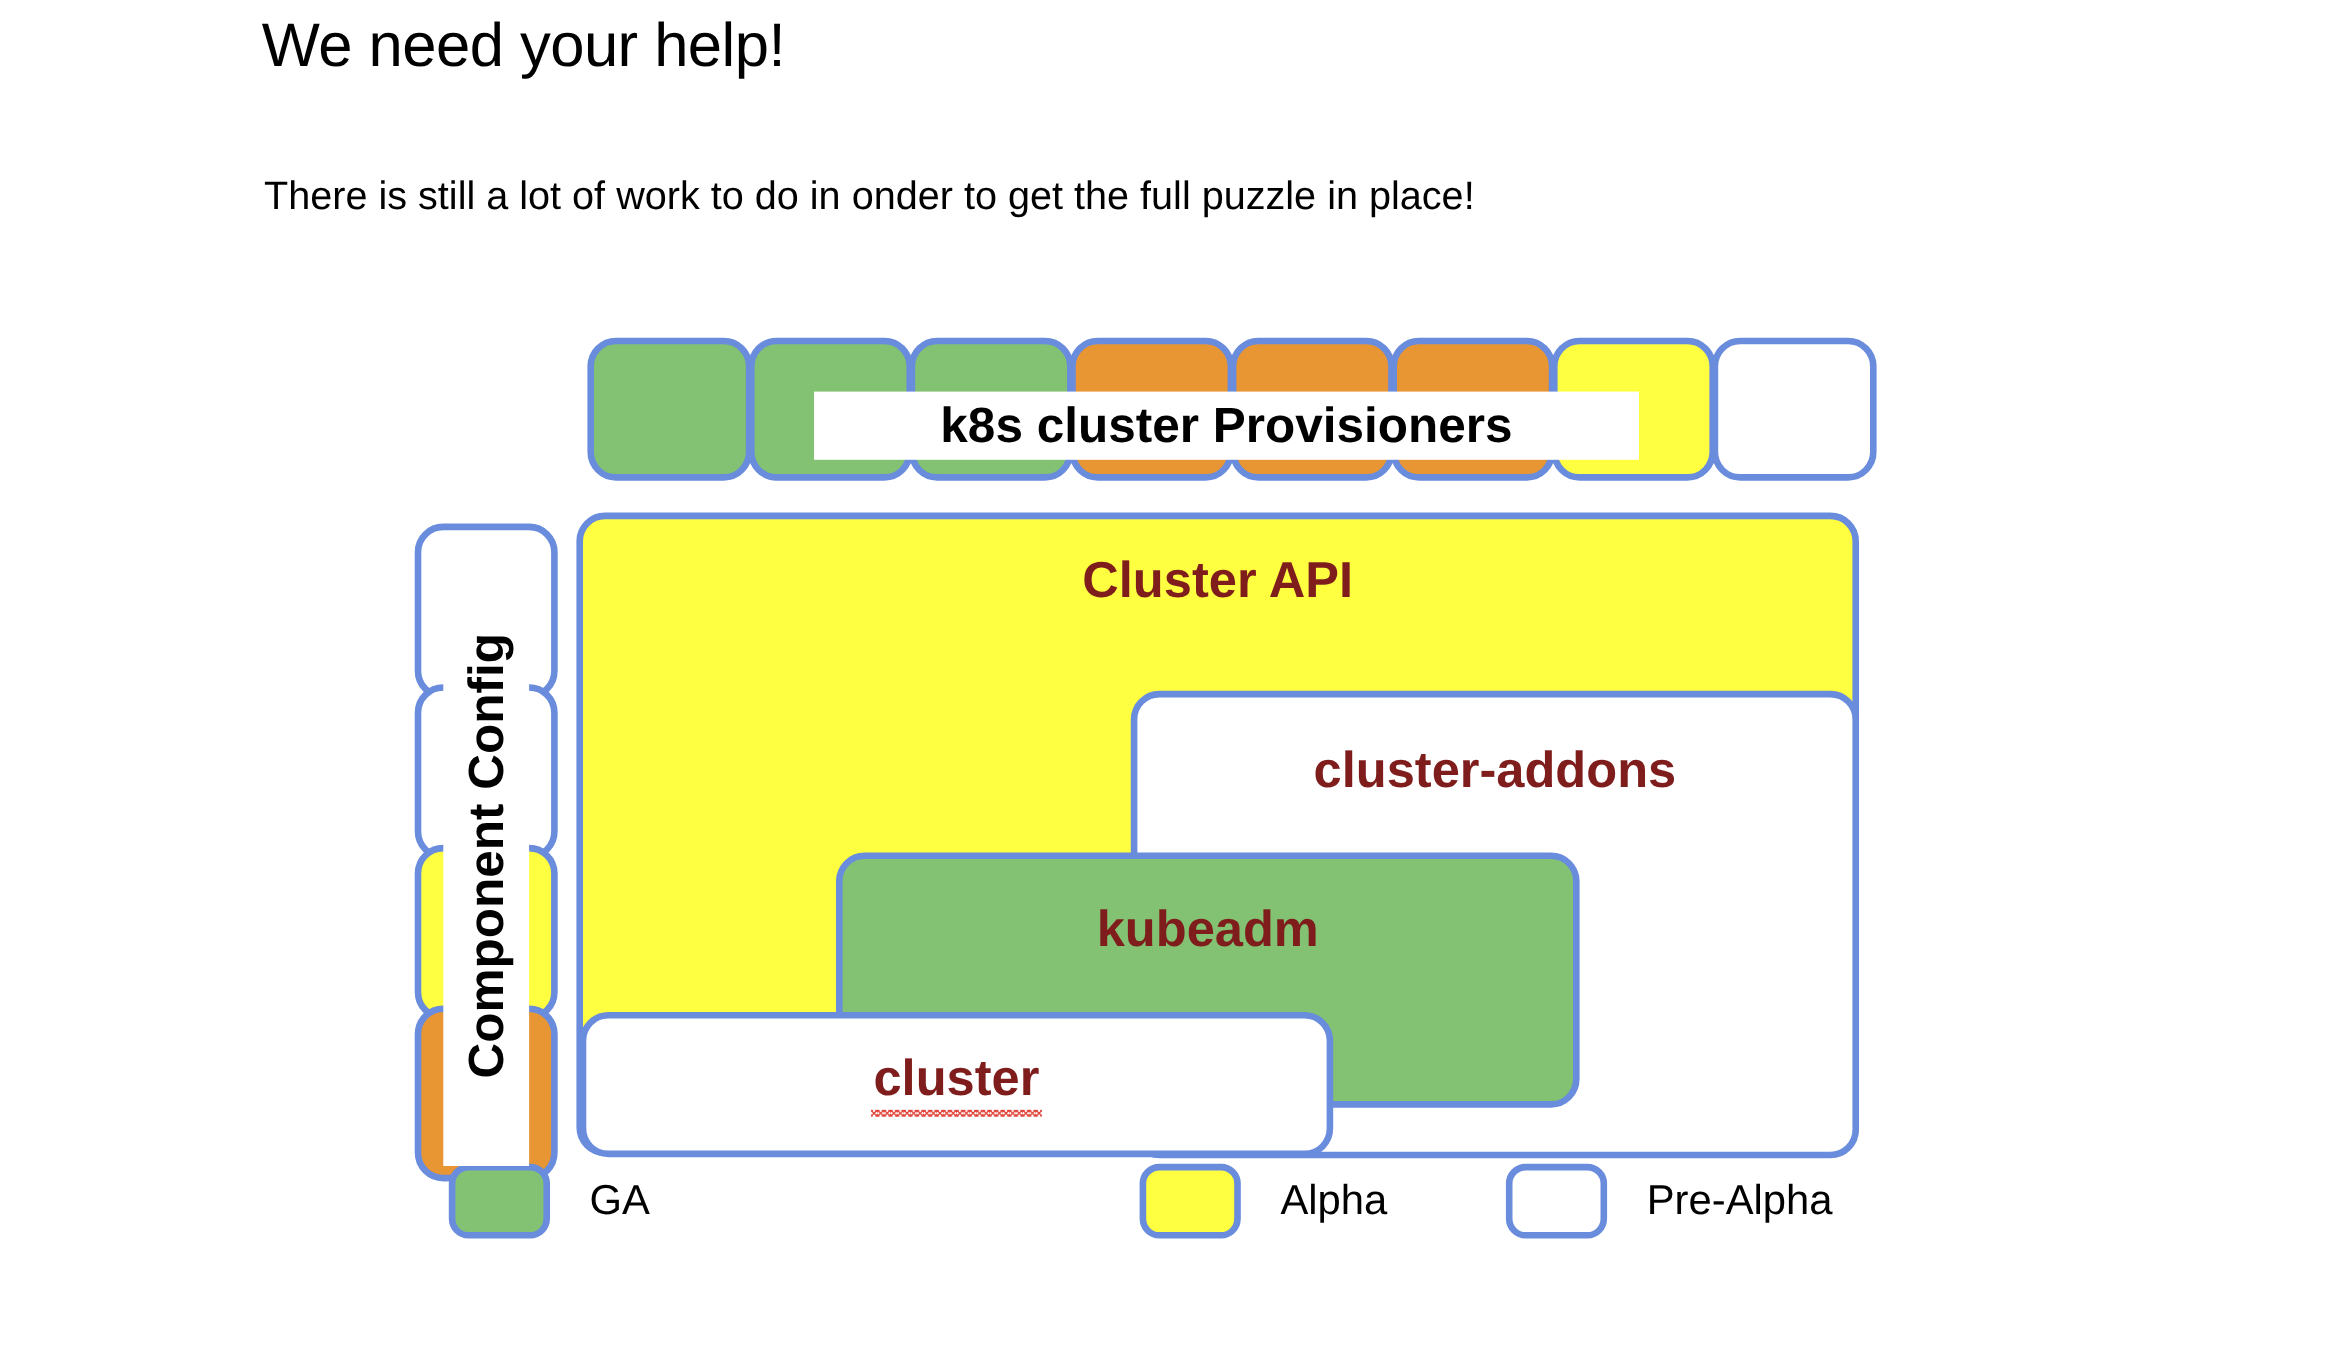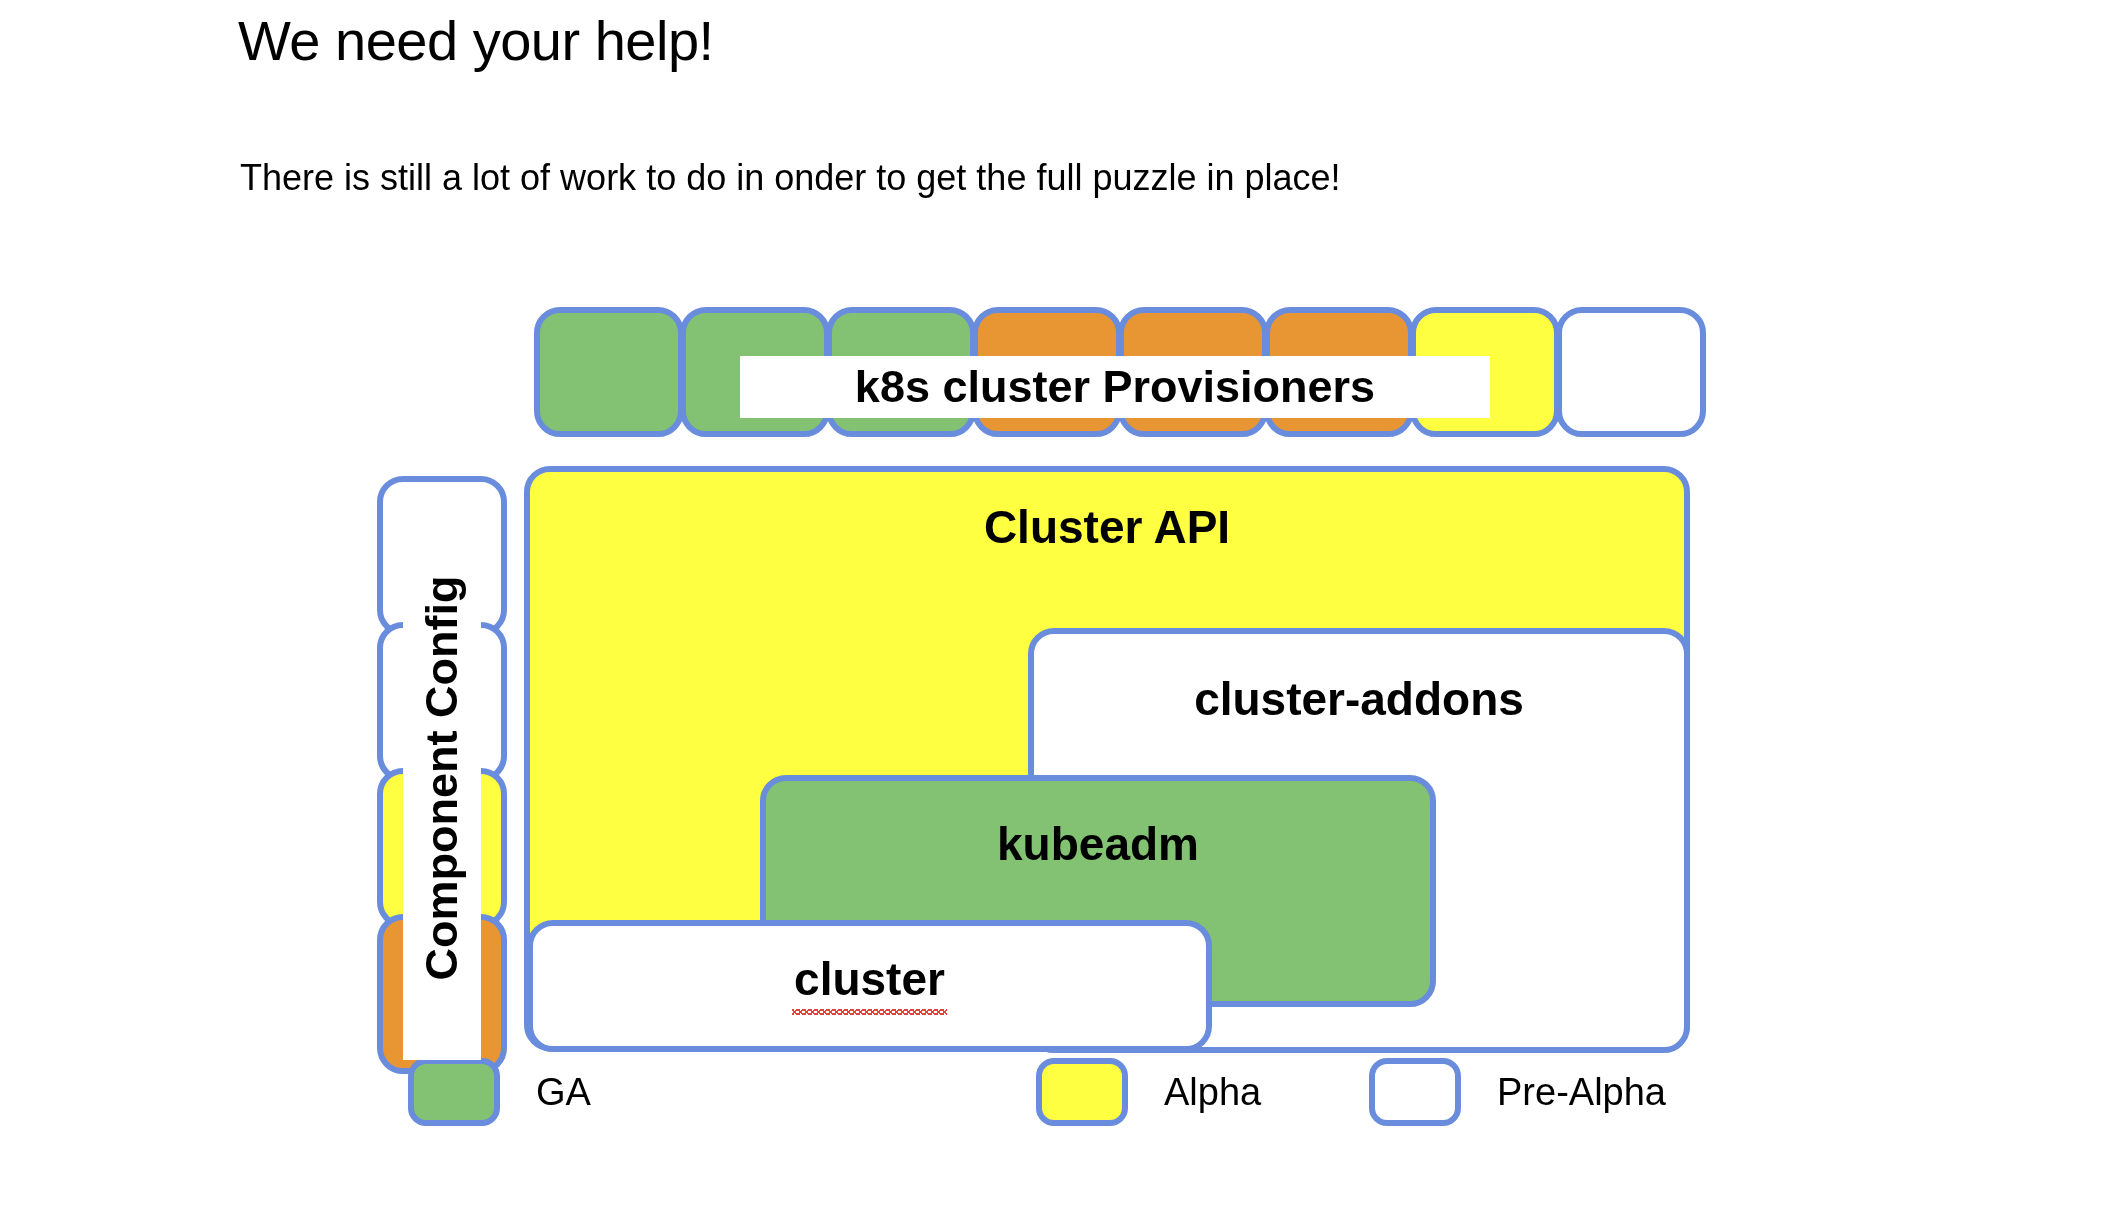--- a/index.html
+++ b/index.html
@@ -46,21 +46,21 @@
     border-radius: 26px;
     background: #ffffff;
   }
 
   .pbox-label {
     position: absolute;
     left: 0;
     right: 0;
     text-align: center;
     font-weight: bold;
-    color: #000000;
+    color: #7f1d1d;
     white-space: nowrap;
   }
 
   
   #provisioner-strip {
     position: absolute;
     left: 0; top: 0;
     width: 2126px; height: 1228px;
     pointer-events: none;
   }

